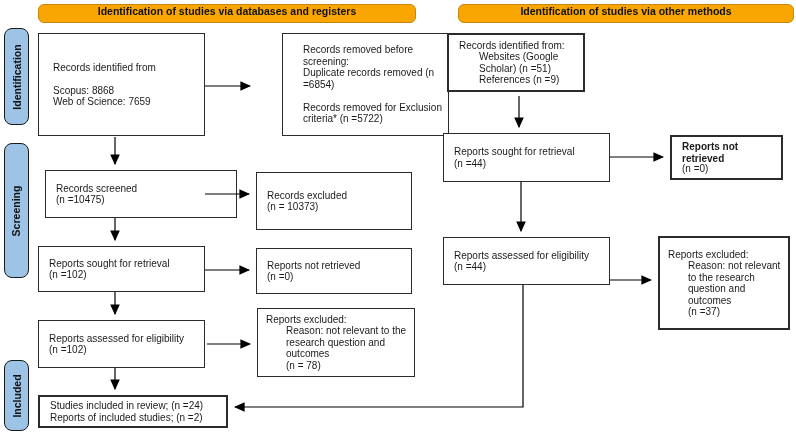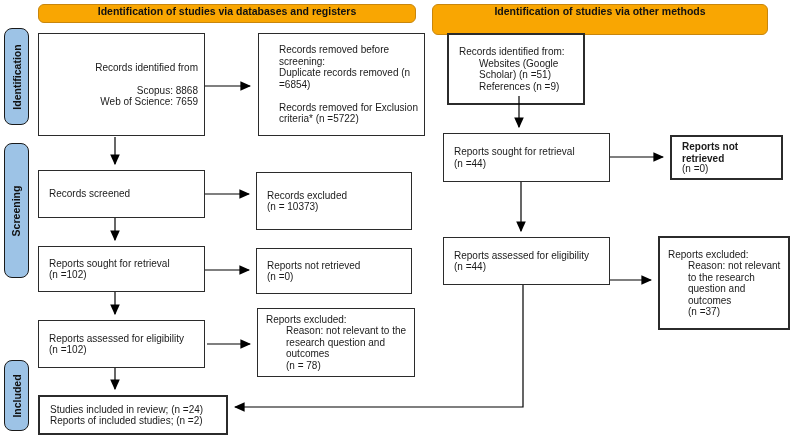--- a/index.html
+++ b/index.html
@@ -27,37 +27,37 @@
     font-weight:bold; font-size:10.5px; color:#111;
   }
   .box {
     position:absolute; box-sizing:border-box; background:#fff;
     border:1.5px solid var(--box_border,#2b2b2b);
     display:flex; flex-direction:column; justify-content:center;
     font-size:10px; line-height:11.5px; text-align:left;
     padding:4px 6px 4px 10px;
   }
   .box.thick { border-width:2px; }
-  .box.pad-lg { padding-left:14px;text-align:right; }
-  .box.pad-md { padding-left:20px; }
+  .box.pad-lg { padding-left:14px; }
+  .box.pad-md { padding-left:20px;margin-left:24px; }
   .line { min-height:11.5px; }
   .indent { padding-left:20px; }
   .bold { font-weight:bold; }
   svg.arrows { position:absolute; left:0; top:0; pointer-events:none; }
   svg.arrows line, svg.arrows polyline { stroke:#000; stroke-width:1.2; fill:none; }
 </style>
 </head>
 <body>
 
 <div class="canvas">
 
   <div class="hdr" style="left:38px;top:4px;width:378px;height:19px">
     <span>Identification of studies via databases and registers</span>
   </div>
-  <div class="hdr" style="left:432px;top:4px;width:336px;height:31px">
+  <div class="hdr" style="left:458px;top:4px;width:336px;height:19px">
     <span>Identification of studies via other methods</span>
   </div>
 
   <div class="stage" style="left:4px;top:28px;width:25px;height:97px">
     <span>Identification</span>
   </div>
   <div class="stage" style="left:4px;top:143px;width:25px;height:135px">
     <span>Screening</span>
   </div>
   <div class="stage" style="left:4px;top:360px;width:25px;height:71px">
@@ -71,22 +71,23 @@
     <div class="line">Web of Science: 7659</div>
   </div>
 
   <div class="box pad-md" style="left:258px;top:33px;width:167px;height:103px">
     <div class="line">Records removed before screening:</div>
     <div class="line">Duplicate records removed (n =6854)</div>
     <div class="line"></div>
     <div class="line">Records removed for Exclusion criteria* (n =5722)</div>
   </div>
 
-  <div class="box" style="left:38px;top:170px;width:167px;height:48px">
+  <div class="box" style="left:45px;top:170px;width:192px;height:48px">
     <div class="line">Records screened</div>
+    <div class="line">(n =10475)</div>
   </div>
 
   <div class="box" style="left:256px;top:172px;width:156px;height:58px">
     <div class="line">Records excluded</div>
     <div class="line">(n = 10373)</div>
   </div>
 
   <div class="box" style="left:38px;top:246px;width:167px;height:46px">
     <div class="line">Reports sought for retrieval</div>
     <div class="line">(n =102)</div>
@@ -101,26 +102,26 @@
     <div class="line">Reports assessed for eligibility</div>
     <div class="line">(n =102)</div>
   </div>
 
   <div class="box" style="left:257px;top:308px;width:158px;height:69px;padding-left:8px">
     <div class="line">Reports excluded:</div>
     <div class="line indent">Reason: not relevant to the research question and outcomes</div>
     <div class="line indent">(n = 78)</div>
   </div>
 
-  <div class="box thick" style="left:38px;top:395px;width:190px;height:40px">
+  <div class="box thick" style="left:38px;top:395px;width:190px;height:33px">
     <div class="line">Studies included in review; (n =24)</div>
     <div class="line">Reports of included studies; (n =2)</div>
   </div>
 
-  <div class="box thick" style="left:447px;top:33px;width:138px;height:72px;">
+  <div class="box thick" style="left:447px;top:33px;width:138px;height:59px;">
     <div class="line">Records identified from:</div>
     <div class="line indent">Websites (Google Scholar) (n =51)</div>
     <div class="line indent">References (n =9)</div>
   </div>
 
   <div class="box" style="left:443px;top:133px;width:167px;height:49px">
     <div class="line">Reports sought for retrieval</div>
     <div class="line">(n =44)</div>
   </div>
 

